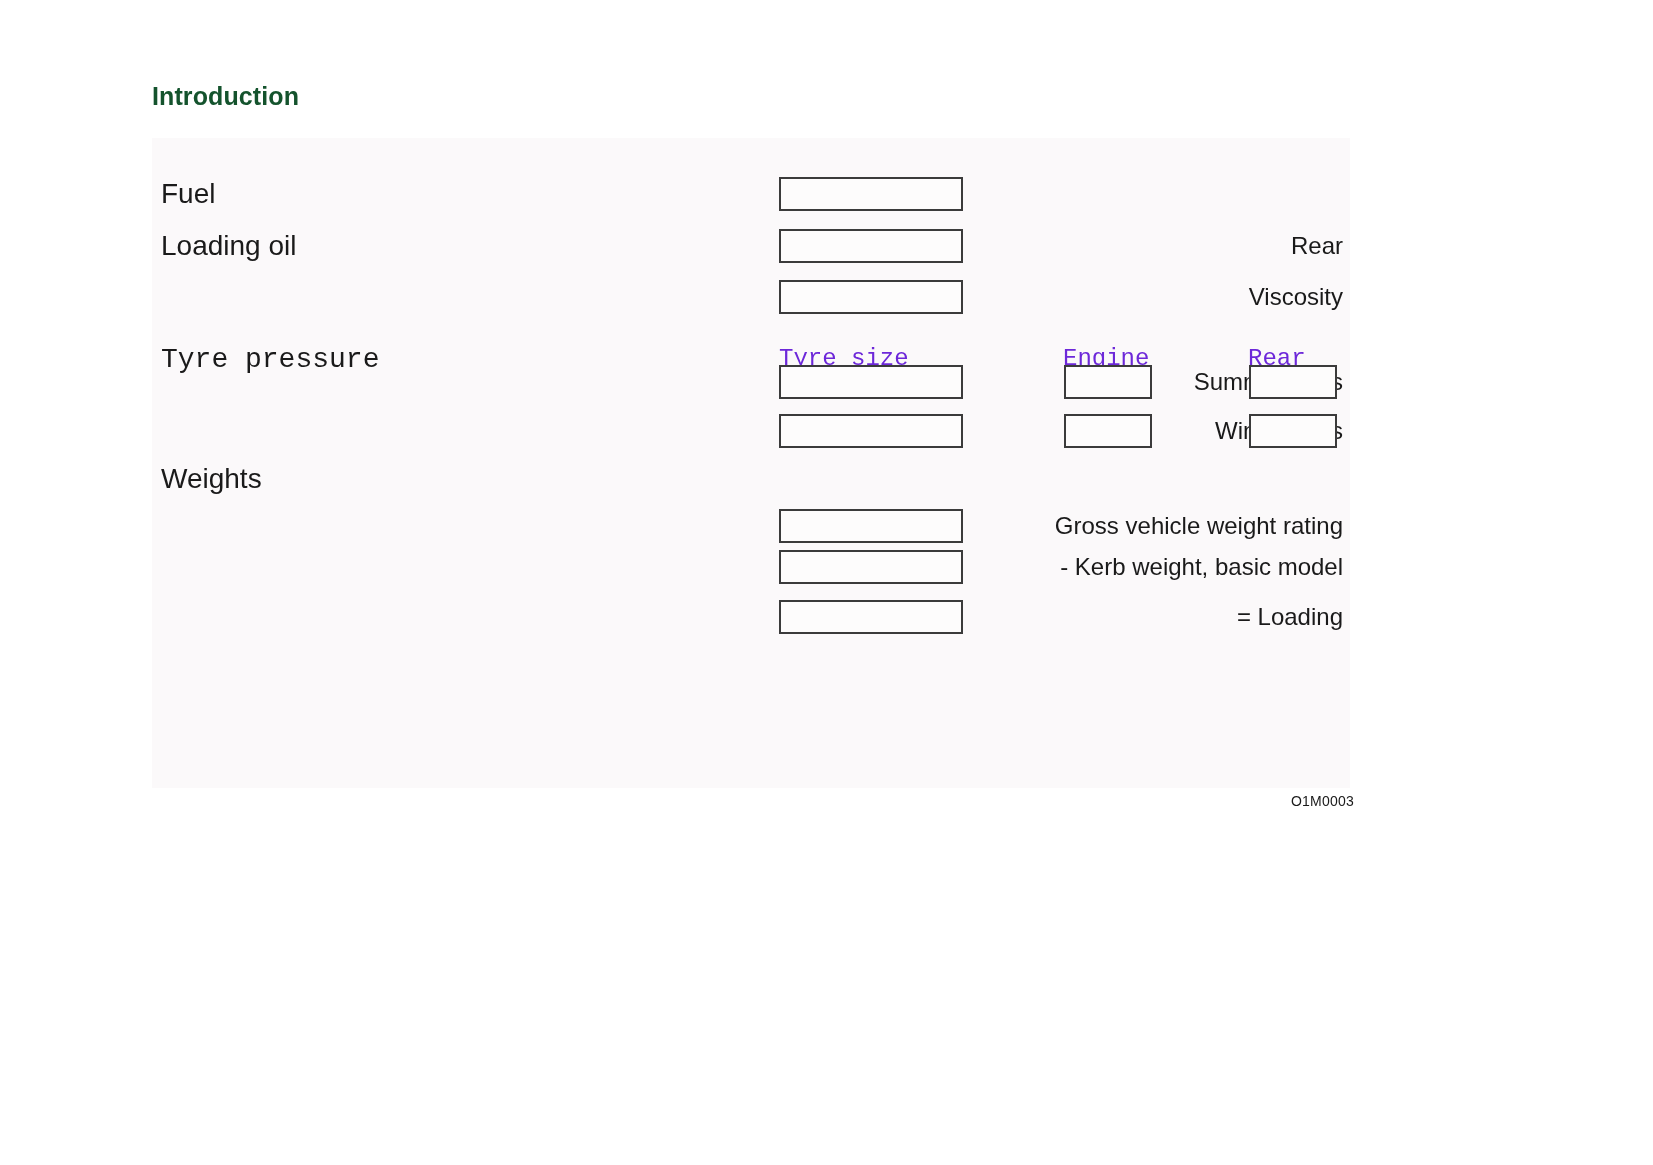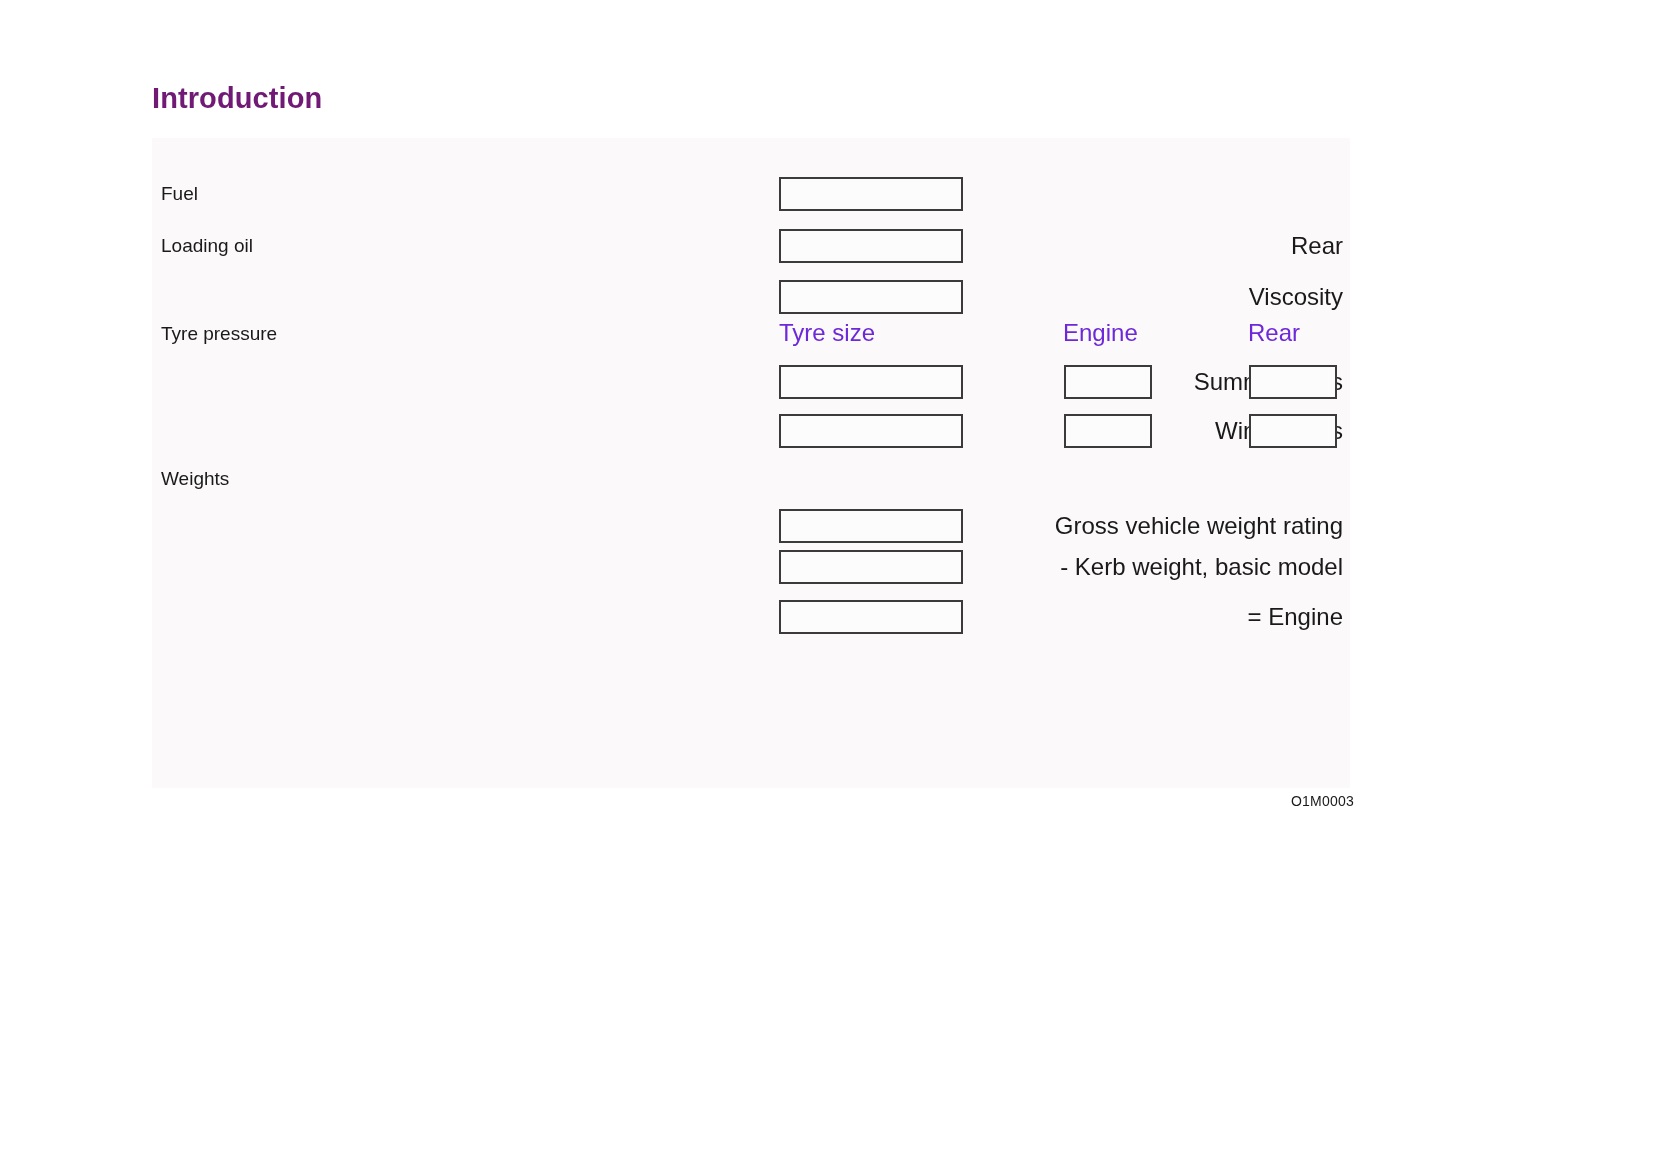--- a/index.html
+++ b/index.html
@@ -13,24 +13,24 @@
     font-family: "Liberation Sans", sans-serif;
     color: #1a1a1a;
     position: relative;
     overflow: hidden;
   }
 
   #page-title {
     position: absolute;
     left: 152px;
     top: 82px;
-    font-size: 29px;
+    font-size: 25px;
     font-weight: bold;
     letter-spacing: 0.1px;
-    color: #701a75;
+    color: #14532d;
   }
 
   #form-panel {
     position: absolute;
     left: 152px;
     top: 138px;
     width: 1198px;
     height: 650px;
     background: #fbf9fa;
   }
@@ -39,21 +39,21 @@
   .row {
     position: absolute;
     left: 0;
     width: 100%;
     height: 40px;
   }
 
   .section-label {
     position: absolute;
     left: 9px;
-    font-size: 19px;
+    font-size: 28px;
     line-height: 40px;
     color: #1a1a1a;
     white-space: nowrap;
   }
 
   .field-label {
     position: absolute;
     right: 0;
     width: 620px;
     text-align: right;
@@ -116,21 +116,21 @@
     <div class="section-label">Loading oil</div>
     <div class="field-label">Rear</div>
     <div class="box box-wide" style="left:627px; top:3px; width:184px;"></div>
   </div>
 
   <div class="row" style="top:139px;">
     <div class="field-label">Viscosity</div>
     <div class="box box-wide" style="left:627px; top:3px; width:184px;"></div>
   </div>
 
-  <div class="row" style="top:176px;">
+  <div class="row" style="top:202px;font-family:Liberation Mono, monospace;">
     <div class="section-label">Tyre pressure</div>
     <div class="col-head" style="left:627px; top:4px;">Tyre size</div>
     <div class="col-head" style="left:911px; top:4px;">Engine</div>
     <div class="col-head" style="left:1096px; top:4px;">Rear</div>
   </div>
 
   <div class="row" style="top:224px;">
     <div class="field-label">Summer tyres</div>
     <div class="box box-wide" style="left:627px; top:3px; width:184px;"></div>
     <div class="box box-small" style="left:912px; top:3px;"></div>
@@ -152,19 +152,19 @@
     <div class="field-label">Gross vehicle weight rating</div>
     <div class="box box-wide" style="left:627px; top:3px; width:184px;"></div>
   </div>
 
   <div class="row" style="top:409px;">
     <div class="field-label">- Kerb weight, basic model</div>
     <div class="box box-wide" style="left:627px; top:3px; width:184px;"></div>
   </div>
 
   <div class="row" style="top:459px;">
-    <div class="field-label">= Engine</div>
+    <div class="field-label">= Loading</div>
     <div class="box box-wide" style="left:627px; top:3px; width:184px;"></div>
   </div>
 
 </div>
 
 <div id="image-code">O1M0003</div>
 
 </body></html>

